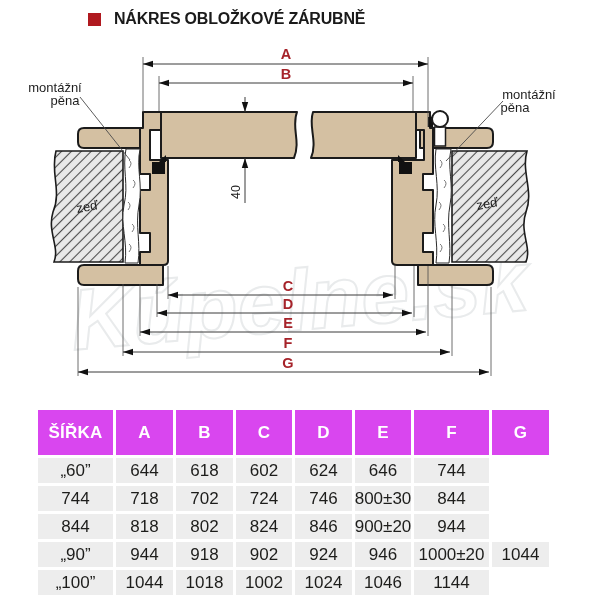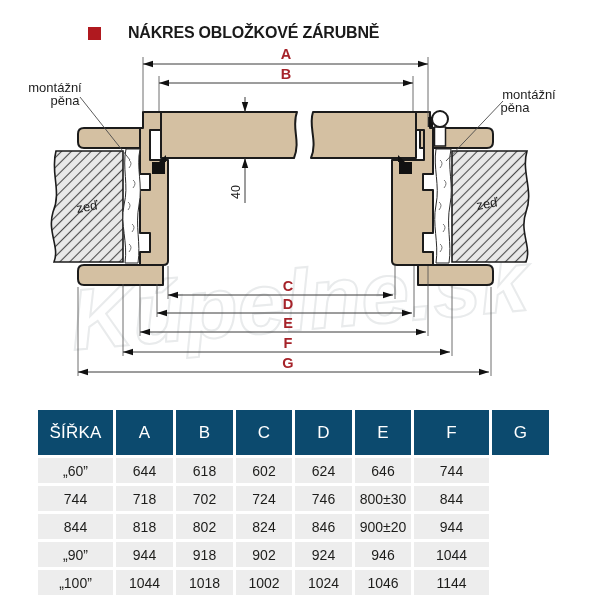--- a/index.html
+++ b/index.html
@@ -1,33 +1,33 @@
 <!DOCTYPE html>
 <html><head>
 <meta charset="utf-8">
 <style>
   html,body{margin:0;padding:0;background:#fff;}
   body{font-family:"Liberation Sans",sans-serif;}
   .stage{position:relative;width:600px;height:600px;background:#fff;overflow:hidden;}
   .title{position:absolute;left:88px;top:6px;display:flex;align-items:center;gap:9px;}
-  .title h1{margin:18px;font-size:16px;font-weight:bold;letter-spacing:-0.2px;color:#1a1a1a;}
+  .title h1{margin:4px;font-size:16px;font-weight:bold;letter-spacing:-0.2px;color:#1a1a1a;}
   .diagram-svg{position:absolute;left:0;top:0;}
   svg text{font-family:"Liberation Sans",sans-serif;}
   .anno{font-size:13px;fill:#1d1d1d;}
   .dimletter{font-size:14.5px;font-weight:bold;}
   .dimnum{font-size:12.5px;fill:#1d1d1d;}
   .dimline{stroke:#3a3a3a;stroke-width:1;fill:none;}
   .extline{stroke:#4a4a4a;stroke-width:0.8;fill:none;}
   .leader{stroke:#4a4a4a;stroke-width:0.9;fill:none;}
   .arrow{fill:#111;stroke:none;}
   .wm{font-size:86px;font-weight:bold;font-style:italic;fill:#ffffff;stroke:#e9ebec;stroke-width:2px;}
   .table{position:absolute;left:38px;top:410px;display:flex;flex-direction:column;gap:3px;}
   .thead,.trow{display:grid;grid-template-columns:75px 57px 57px 56px 57px 56px 75px 57px;gap:3px;}
-  .thead>div{background:#0c4a6e;color:#fff;height:45px;display:flex;align-items:center;justify-content:center;font-weight:normal;font-size:17px;letter-spacing:0.2px;}
-  .trow>div{background:#ededed;color:#1d1d1b;height:25px;display:flex;align-items:center;justify-content:center;font-size:14px;}
+  .thead>div{background:#d946ef;color:#fff;height:45px;display:flex;align-items:center;justify-content:center;font-weight:bold;font-size:17px;letter-spacing:0.2px;}
+  .trow>div{background:#ededed;color:#1d1d1b;height:25px;display:flex;align-items:center;justify-content:center;font-size:17px;}
 </style>
 </head>
 <body>
 
 <div class="stage">
 
   <div class="title">
     <svg width="13" height="13">
       <rect x="0" y="0" width="13" height="13" fill="#b0191f"></rect>
     </svg>
@@ -197,20 +197,21 @@
       <div>900±20</div>
       <div>944</div>
     </div>
     <div class="trow">
       <div>„90”</div>
       <div>944</div>
       <div>918</div>
       <div>902</div>
       <div>924</div>
       <div>946</div>
+      <div>1000±20</div>
       <div>1044</div>
     </div>
     <div class="trow">
       <div>„100”</div>
       <div>1044</div>
       <div>1018</div>
       <div>1002</div>
       <div>1024</div>
       <div>1046</div>
       <div>1144</div>

